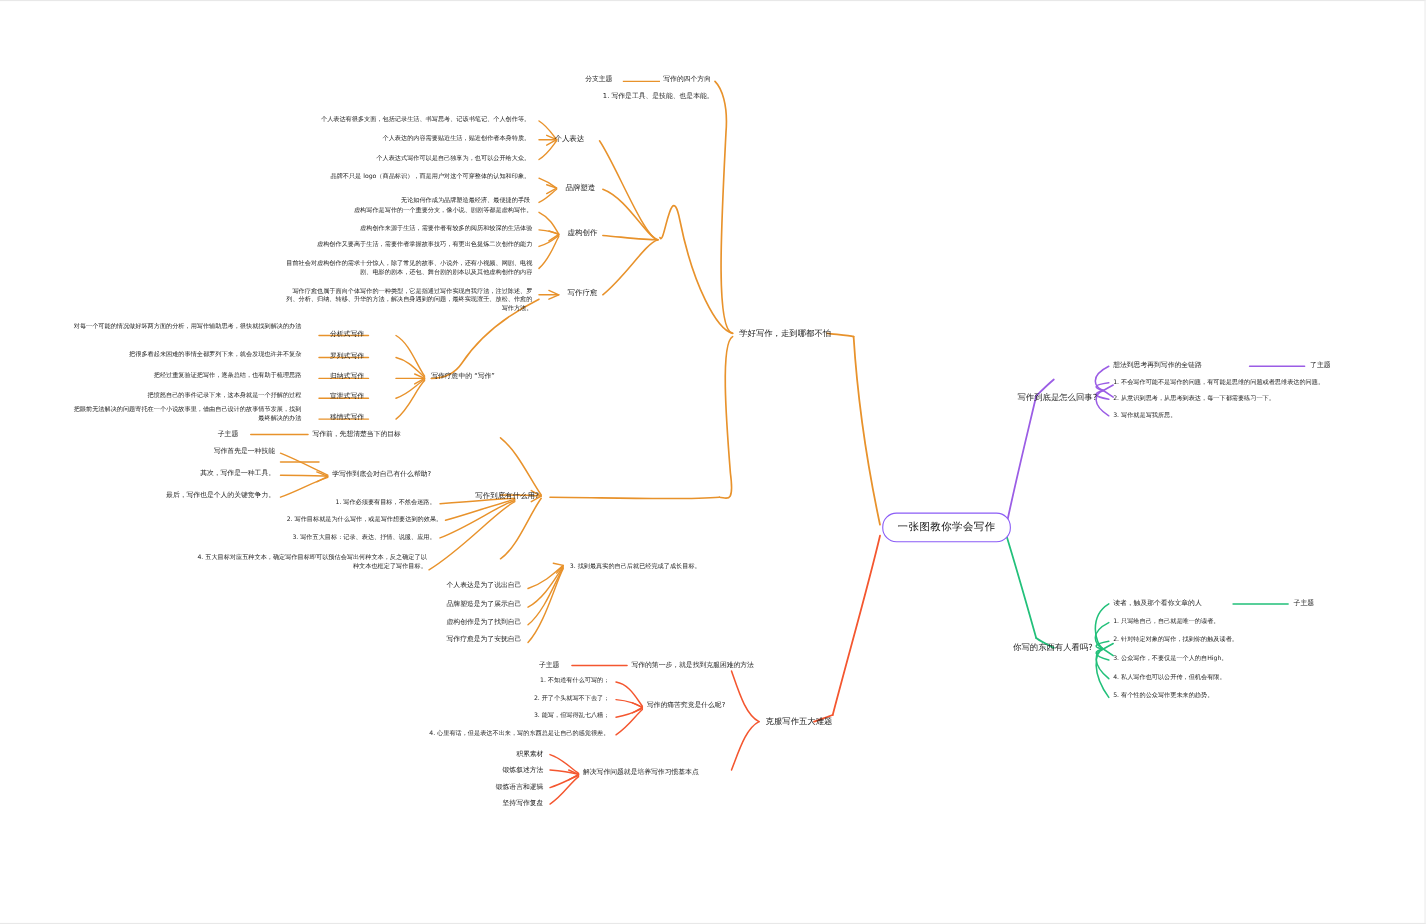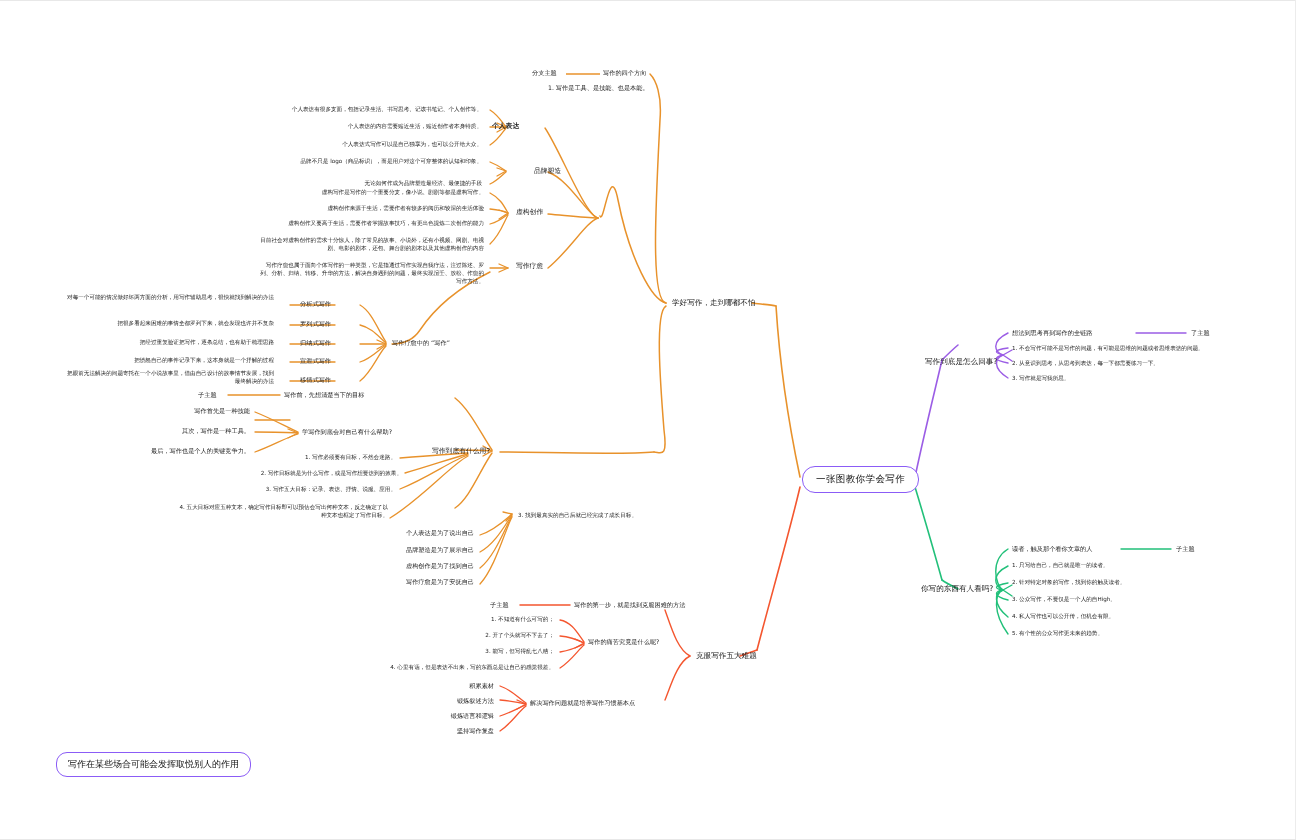--- a/index.html
+++ b/index.html
@@ -224,26 +224,26 @@
 
   <div class="node t8" style="left:921px;top:584px;">你写的东西有人看吗?</div>
 
   <div class="node t6" style="left:532px;top:69px;">分支主题</div>
   <div class="node t6" style="left:603px;top:69px;">写作的四个方向</div>
   <svg style="position:absolute;left:566px;top:70px;width:36px;height:8px;">
     <line x1="0" y1="4" x2="34" y2="4" stroke="#E8922B" stroke-width="1.3"></line>
   </svg>
   <div class="node t6" style="left:548px;top:84px;">1. 写作是工具、是技能、也是本能。</div>
 
-  <div class="node t7" style="left:492px;top:122px;font-weight:bold;">个人表达</div>
+  <div class="node t7" style="left:504px;top:122px;">个人表达</div>
   <div class="node t5 ra" style="left:268px;top:106px;width:214px;">个人表达有很多支面，包括记录生活、书写思考、记该书笔记、个人创作等。</div>
   <div class="node t5 ra" style="left:268px;top:123px;width:214px;">个人表达的内容需要贴近生活，贴近创作者本身特质。</div>
   <div class="node t5 ra" style="left:268px;top:141px;width:214px;">个人表达式写作可以是自己独享为，也可以公开给大众。</div>
 
-  <div class="node t7" style="left:514px;top:167px;margin-left:20px;">品牌塑造</div>
+  <div class="node t7" style="left:514px;top:167px;">品牌塑造</div>
   <div class="node t5 ra" style="left:258px;top:158px;width:224px;">品牌不只是 logo（商品标识），而是用户对这个可穿整体的认知和印象。</div>
   <div class="node t5 ra" style="left:258px;top:180px;width:224px;">无论如何作成为品牌塑造最经济、最便捷的手段</div>
 
   <div class="node t7" style="left:516px;top:208px;">虚构创作</div>
   <div class="node t5 ra" style="left:256px;top:189px;width:228px;">虚构写作是写作的一个重要分支，像小说、剧剧等都是虚构写作。</div>
   <div class="node t5 ra" style="left:256px;top:205px;width:228px;">虚构创作来源于生活，需要作者有较多的阅历和较深的生活体验</div>
   <div class="node t5 ra" style="left:256px;top:220px;width:228px;">虚构创作又要高于生活，需要作者掌握故事技巧，有更出色提炼二次创作的能力</div>
   <div class="node t5 ra multi" style="left:256px;top:236px;width:228px;">目前社会对虚构创作的需求十分惊人，除了常见的故事、小说外，还有小视频、网剧、电视剧、电影的剧本，还包、舞台剧的剧本以及其他虚构创作的内容</div>
 
   <div class="node t7" style="left:516px;top:262px;">写作疗愈</div>
@@ -313,16 +313,15 @@
 
   <div class="node t6" style="left:1012px;top:545px;">读者，触及那个看你文章的人</div>
   <div class="node t6" style="left:1176px;top:545px;">子主题</div>
 
   <div class="node t5" style="left:1012px;top:562px;width:272px;">1. 只写给自己，自己就是唯一的读者。</div>
   <div class="node t5" style="left:1012px;top:579px;width:272px;">2. 针对特定对象的写作，找到你的触及读者。</div>
   <div class="node t5" style="left:1012px;top:596px;width:272px;">3. 公众写作，不要仅是一个人的自High。</div>
   <div class="node t5" style="left:1012px;top:613px;width:272px;">4. 私人写作也可以公开传，但机会有限。</div>
   <div class="node t5" style="left:1012px;top:630px;width:272px;">5. 有个性的公众写作更未来的趋势。</div>
 
-  <div class="floating" style="left:56px;top:752px;">写作在某些场合可能会发挥取悦别人的作用</div>
 
   <div class="bottombar"></div>
 </div>
 
 </body></html>

